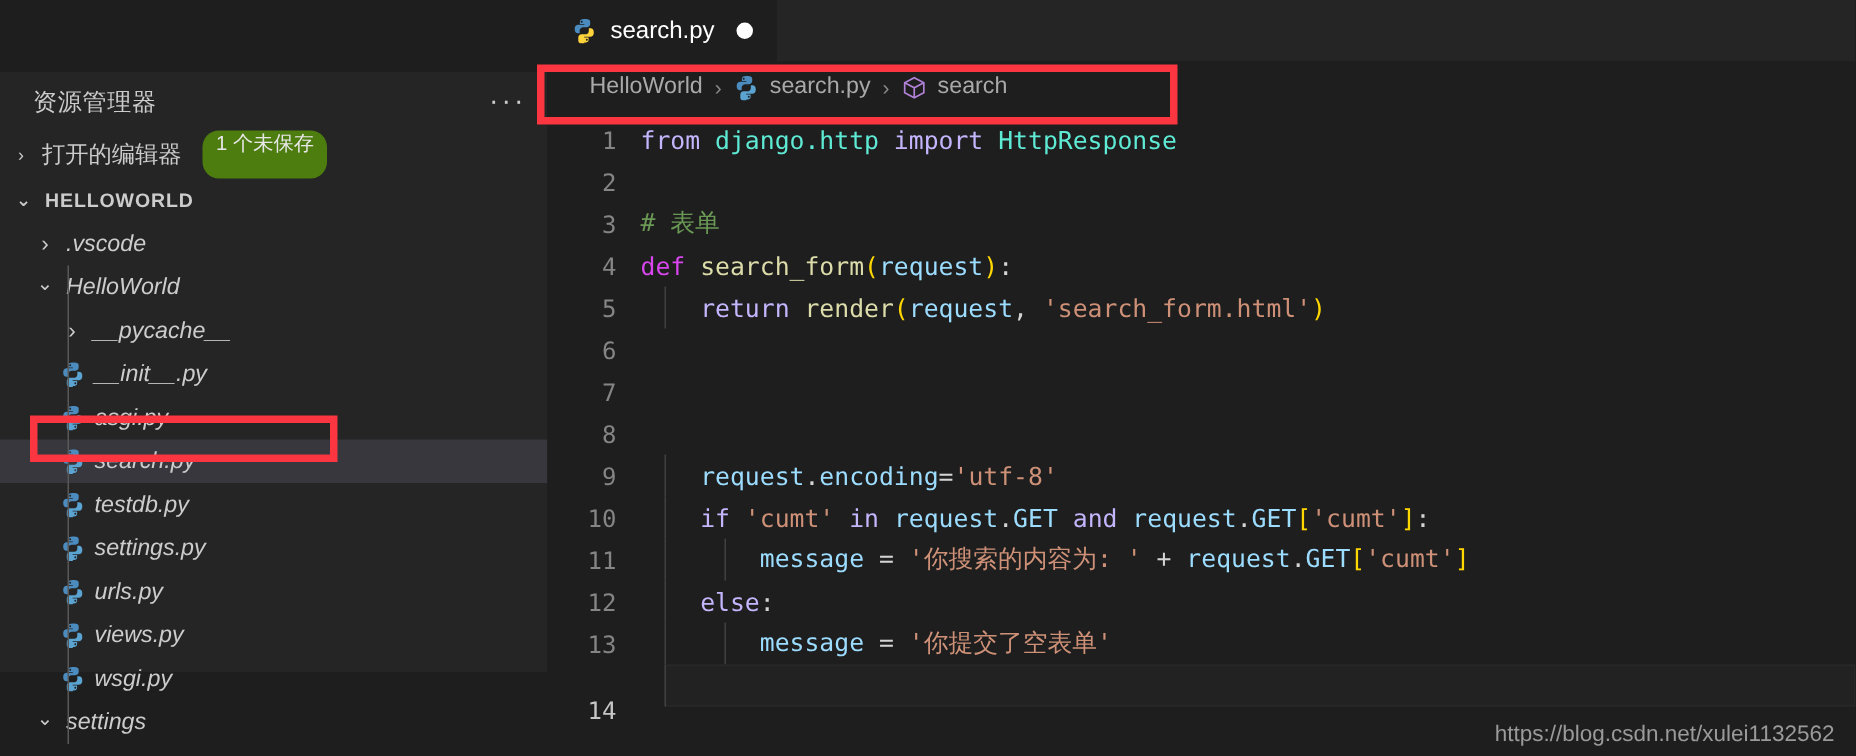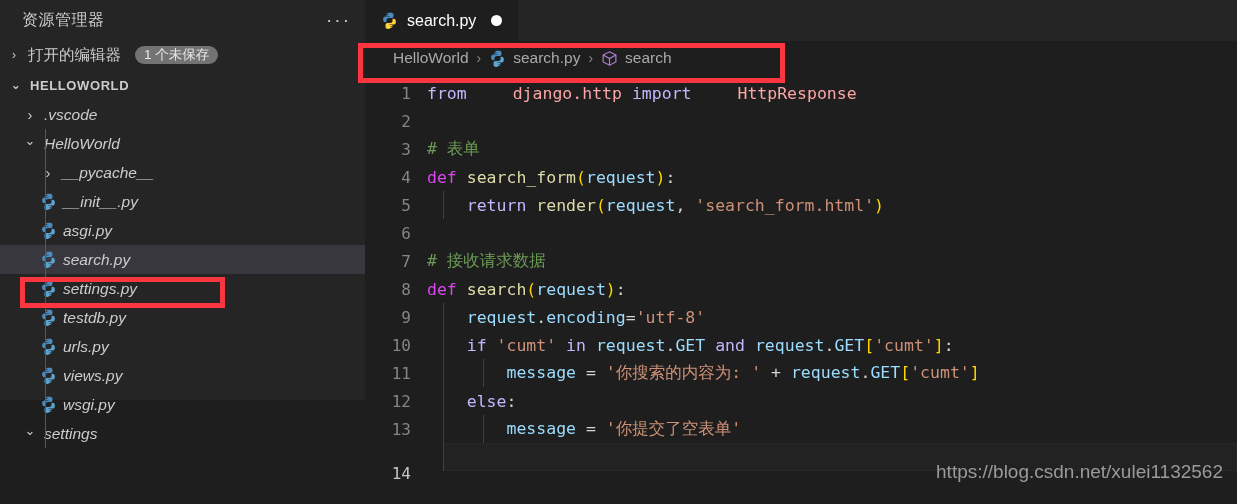--- a/index.html
+++ b/index.html
@@ -10,20 +10,21 @@
     overflow: hidden;
   }
   #root { position: relative; width: 1237px; height: 504px; display: flex; }
 
   
   #sidebar {
     width: 365px; height: 400px;
     background: #252526;
     position: relative;
     flex: 0 0 365px;
+    margin-top: 48px;
   }
   .sb-title-row {
     height: 40px; display: flex; align-items: center;
     padding: 0 14px 0 22px; justify-content: space-between;
   }
   .sb-title {
     color: #CCCCCC; font-size: 16px; letter-spacing: .5px;
   }
   .dots {
     color: #CCCCCC; font-size: 19px; letter-spacing: 2px;
@@ -33,22 +34,22 @@
     height: 30px; display: flex; align-items: center; gap: 6px;
     padding-left: 6px; color: #CCCCCC; font-size: 15px;
   }
   .sb-section.opened-editors { font-size: 15.5px; }
   .sb-section.root-folder { font-size: 13px; font-weight: bold; letter-spacing: .6px; padding-left: 8px; }
   .chev {
     width: 16px; text-align: center; color: #CCCCCC;
     font-size: 12px; display: inline-block;
   }
   .badge {
-    background: #737373; color: #E7E7E7; font-size: 13.5px;
-    border-radius: 11px; padding: 2px 9px 3px; margin-left: 8px;
+    background: #4d7c0f; color: #E7E7E7; font-size: 13.5px;
+    border-radius: 11px; padding: 2px 9px 16px; margin-left: 8px;
     line-height: 1;
   }
 
   .tree { position: relative; }
   .row {
     height: 29px; display: flex; align-items: center;
     color: #CCCCCC; font-size: 15.5px; position: relative;
     white-space: nowrap;
   }
   .row.selected { background: #37373D; }
@@ -101,31 +102,31 @@
     border: 1px solid #282828; background: #222222; pointer-events: none;
   }
   .iguide {
     position: absolute; width: 1px; background: #404040; top: 0; height: 28px;
   }
 
   
   .kw   { color: #c4b5fd; }
   .kw2  { color: #d946ef; }
   .fn   { color: #DCDCAA; }
-  .cls  { color: #fca5a5; margin-left: 36px; }
+  .cls  { color: #5eead4; }
   .var  { color: #9CDCFE; }
   .str  { color: #CE9178; }
   .cmt  { color: #6A9955; }
   .pn   { color: #D4D4D4; }
   .brk1 { color: #FFD700; }
   .bmatch { outline: 1px solid #888888; }
 
   #watermark {
-    position: absolute; right: 14px; bottom: 21px;
-    color: #9A9A9A; font-size: 19px;
+    position: absolute; right: 14px; bottom: 6px;
+    color: #9A9A9A; font-size: 15px;
   }
 
   
   .redbox {
     position: absolute; border: 5px solid #FB3640;
     pointer-events: none; z-index: 30;
   }
 </style>
 </head>
 <body>
@@ -190,30 +191,30 @@
           </span>
           <span class="lbl">search.py</span>
         </div>
         <div class="row indent2">
           <span class="icon-slot">
             <svg class="pyicon" viewBox="0 0 24 24">
               <path fill="#4B8BBE" d="M11.9 1c-2.3 0-4 .7-4 2.4v2.3h4.2v.6H6.3c-1.8 0-3.3 1.1-3.3 4s1.3 4.1 3.1 4.1h1.6v-2.6c0-1.9 1.6-3.2 3.4-3.2h3.6c1.6 0 2.9-1.3 2.9-2.9V3.4C17.6 1.8 15.9 1 13.8 1h-1.9zm-2.3 1.6c.5 0 .9.4.9.9s-.4.9-.9.9-.9-.4-.9-.9.4-.9.9-.9z"></path>
               <path fill="#5BA3D0" d="M12.1 23c2.3 0 4-.7 4-2.4v-2.3h-4.2v-.6h5.8c1.8 0 3.3-1.1 3.3-4s-1.3-4.1-3.1-4.1h-1.6v2.6c0 1.9-1.6 3.2-3.4 3.2H9.3c-1.6 0-2.9 1.3-2.9 2.9v3.3c0 1.6 1.7 2.4 3.8 2.4h1.9zm2.3-1.6c-.5 0-.9-.4-.9-.9s.4-.9.9-.9.9.4.9.9-.4.9-.9.9z"></path>
             </svg>
           </span>
+          <span class="lbl">testdb.py</span>
+        </div>
+        <div class="row indent2">
+          <span class="icon-slot">
+            <svg class="pyicon" viewBox="0 0 24 24">
+              <path fill="#4B8BBE" d="M11.9 1c-2.3 0-4 .7-4 2.4v2.3h4.2v.6H6.3c-1.8 0-3.3 1.1-3.3 4s1.3 4.1 3.1 4.1h1.6v-2.6c0-1.9 1.6-3.2 3.4-3.2h3.6c1.6 0 2.9-1.3 2.9-2.9V3.4C17.6 1.8 15.9 1 13.8 1h-1.9zm-2.3 1.6c.5 0 .9.4.9.9s-.4.9-.9.9-.9-.4-.9-.9.4-.9.9-.9z"></path>
+              <path fill="#5BA3D0" d="M12.1 23c2.3 0 4-.7 4-2.4v-2.3h-4.2v-.6h5.8c1.8 0 3.3-1.1 3.3-4s-1.3-4.1-3.1-4.1h-1.6v2.6c0 1.9-1.6 3.2-3.4 3.2H9.3c-1.6 0-2.9 1.3-2.9 2.9v3.3c0 1.6 1.7 2.4 3.8 2.4h1.9zm2.3-1.6c-.5 0-.9-.4-.9-.9s.4-.9.9-.9.9.4.9.9-.4.9-.9.9z"></path>
+            </svg>
+          </span>
           <span class="lbl">settings.py</span>
-        </div>
-        <div class="row indent2">
-          <span class="icon-slot">
-            <svg class="pyicon" viewBox="0 0 24 24">
-              <path fill="#4B8BBE" d="M11.9 1c-2.3 0-4 .7-4 2.4v2.3h4.2v.6H6.3c-1.8 0-3.3 1.1-3.3 4s1.3 4.1 3.1 4.1h1.6v-2.6c0-1.9 1.6-3.2 3.4-3.2h3.6c1.6 0 2.9-1.3 2.9-2.9V3.4C17.6 1.8 15.9 1 13.8 1h-1.9zm-2.3 1.6c.5 0 .9.4.9.9s-.4.9-.9.9-.9-.4-.9-.9.4-.9.9-.9z"></path>
-              <path fill="#5BA3D0" d="M12.1 23c2.3 0 4-.7 4-2.4v-2.3h-4.2v-.6h5.8c1.8 0 3.3-1.1 3.3-4s-1.3-4.1-3.1-4.1h-1.6v2.6c0 1.9-1.6 3.2-3.4 3.2H9.3c-1.6 0-2.9 1.3-2.9 2.9v3.3c0 1.6 1.7 2.4 3.8 2.4h1.9zm2.3-1.6c-.5 0-.9-.4-.9-.9s.4-.9.9-.9.9.4.9.9-.4.9-.9.9z"></path>
-            </svg>
-          </span>
-          <span class="lbl">testdb.py</span>
         </div>
         <div class="row indent2">
           <span class="icon-slot">
             <svg class="pyicon" viewBox="0 0 24 24">
               <path fill="#4B8BBE" d="M11.9 1c-2.3 0-4 .7-4 2.4v2.3h4.2v.6H6.3c-1.8 0-3.3 1.1-3.3 4s1.3 4.1 3.1 4.1h1.6v-2.6c0-1.9 1.6-3.2 3.4-3.2h3.6c1.6 0 2.9-1.3 2.9-2.9V3.4C17.6 1.8 15.9 1 13.8 1h-1.9zm-2.3 1.6c.5 0 .9.4.9.9s-.4.9-.9.9-.9-.4-.9-.9.4-.9.9-.9z"></path>
               <path fill="#5BA3D0" d="M12.1 23c2.3 0 4-.7 4-2.4v-2.3h-4.2v-.6h5.8c1.8 0 3.3-1.1 3.3-4s-1.3-4.1-3.1-4.1h-1.6v2.6c0 1.9-1.6 3.2-3.4 3.2H9.3c-1.6 0-2.9 1.3-2.9 2.9v3.3c0 1.6 1.7 2.4 3.8 2.4h1.9zm2.3-1.6c-.5 0-.9-.4-.9-.9s.4-.9.9-.9.9.4.9.9-.4.9-.9.9z"></path>
             </svg>
           </span>
           <span class="lbl">urls.py</span>
         </div>
@@ -304,25 +305,23 @@
           <div class="iguide" style="left:78px;"></div>
           <span class="lnum">5</span>
           <span class="ctext"><span class="pn">&nbsp;&nbsp;&nbsp;&nbsp;</span><span class="kw">return</span><span class="pn">&nbsp;</span><span class="fn">render</span><span class="brk1">(</span><span class="var">request</span><span class="pn">,&nbsp;</span><span class="str">'search_form.html'</span><span class="brk1">)</span></span>
         </div>
         <div class="cline">
           <span class="lnum">6</span>
           <span class="ctext"></span>
         </div>
         <div class="cline">
           <span class="lnum">7</span>
-          <span class="ctext"><span class="cmt">#&nbsp;接收请求数据</span></span>
         </div>
         <div class="cline">
           <span class="lnum">8</span>
-          <span class="ctext"><span class="kw2">def</span><span class="pn">&nbsp;</span><span class="fn">search</span><span class="brk1">(</span><span class="var">request</span><span class="brk1">)</span><span class="pn">:</span></span>
         </div>
         <div class="cline">
           <div class="iguide" style="left:78px;"></div>
           <span class="lnum">9</span>
           <span class="ctext"><span class="pn">&nbsp;&nbsp;&nbsp;&nbsp;</span><span class="var">request</span><span class="pn">.</span><span class="var">encoding</span><span class="pn">=</span><span class="str">'utf-8'</span></span>
         </div>
         <div class="cline">
           <div class="iguide" style="left:78px;"></div>
           <span class="lnum">10</span>
           <span class="ctext"><span class="pn">&nbsp;&nbsp;&nbsp;&nbsp;</span><span class="kw">if</span><span class="pn">&nbsp;</span><span class="str">'cumt'</span><span class="pn">&nbsp;</span><span class="kw">in</span><span class="pn">&nbsp;</span><span class="var">request</span><span class="pn">.</span><span class="var">GET</span><span class="pn">&nbsp;</span><span class="kw">and</span><span class="pn">&nbsp;</span><span class="var">request</span><span class="pn">.</span><span class="var">GET</span><span class="brk1">[</span><span class="str">'cumt'</span><span class="brk1">]</span><span class="pn">:</span></span>

